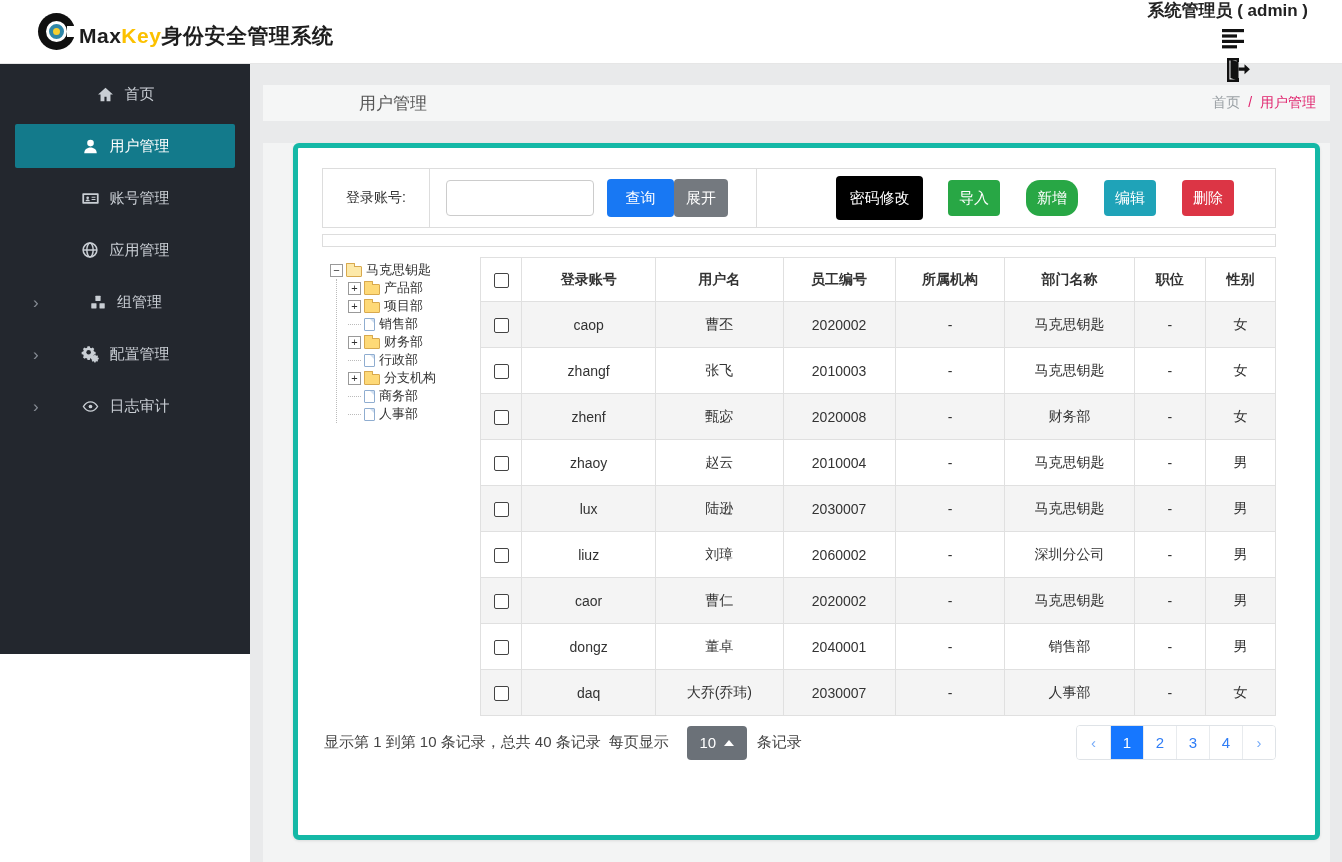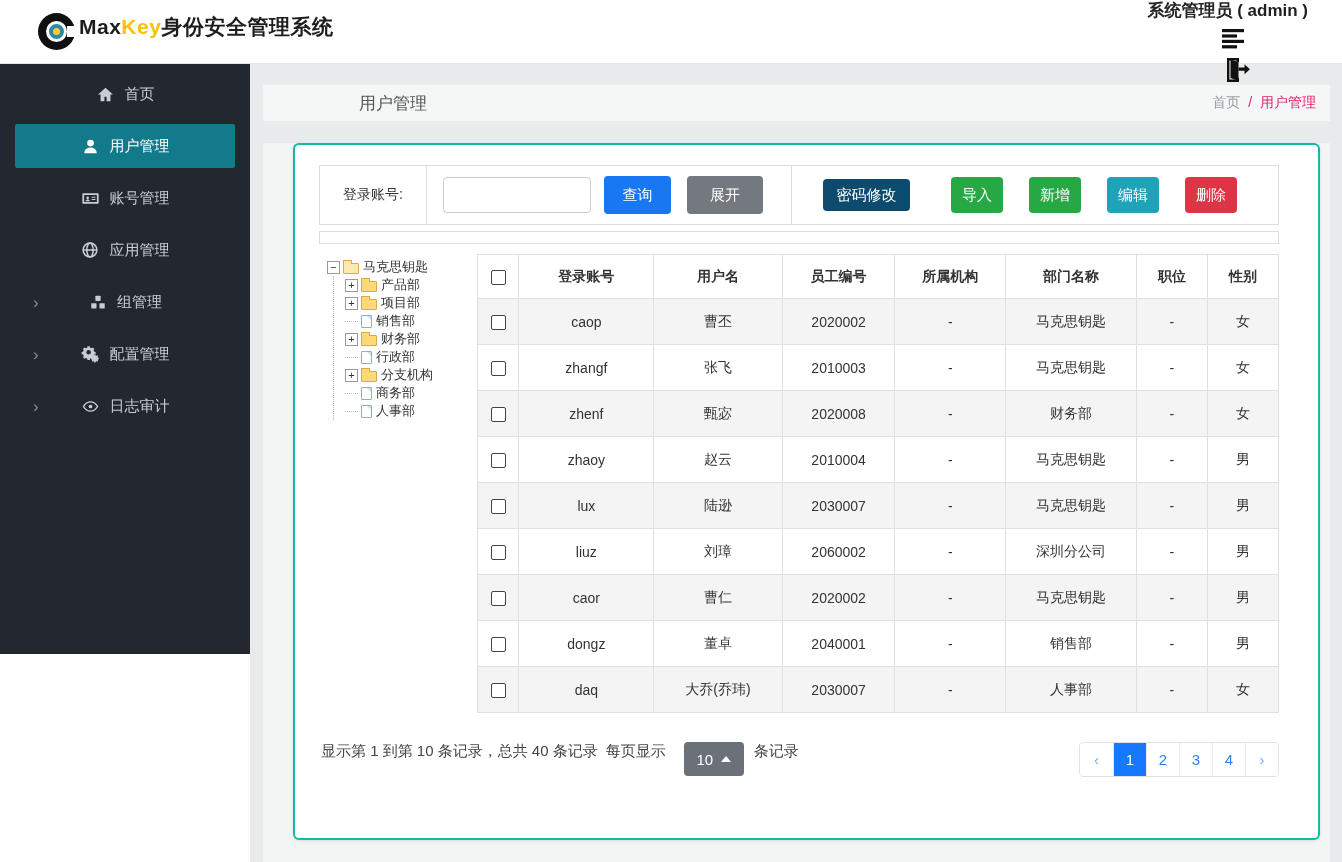--- a/index.html
+++ b/index.html
@@ -3,21 +3,21 @@
 <meta charset="utf-8">
 <style>
   * { margin:0; padding:0; box-sizing:border-box; }
   html,body { width:1342px; height:862px; overflow:hidden;
     font-family:"Liberation Sans","DejaVu Sans",sans-serif; }
   body { background:#e9eaeb; }
 
   
   .topbar { height:64px; background:#fff; border-bottom:1px solid #e6e6e6;
     display:flex; align-items:center; padding:0 20px 0 38px; }
-  .brand { display:flex; align-items:flex-start; }
+  .brand { display:flex; align-items:flex-end; }
   .logo { position:relative; width:37px; height:37px; margin-right:4px; }
   .logo .c-ring { position:absolute; inset:0; background:#101010; border-radius:50%; }
   .logo .c-notch { position:absolute; right:-3px; top:13px; width:11px; height:11px; background:#fff; }
   .logo .mid { position:absolute; left:8px; top:8px; width:21px; height:21px; background:#fff; border-radius:50%; }
   .logo .ring { position:absolute; left:11px; top:11px; width:15px; height:15px; border:4px solid #2f87a8;
     background:#f6cf2f; border-radius:50%; }
   .brand-text { font-size:21px; font-weight:bold; color:#1d1d1d; letter-spacing:.5px; }
   .brand-text .key { color:#fcc100; }
   .top-right { margin-left:auto; display:flex; align-items:center;flex-direction:column; }
   .welcome { font-size:16px; color:#333; margin-right:12px; }
@@ -39,38 +39,38 @@
   .main { flex:1; display:flex; flex-direction:column; }
   .crumb-bar { margin:21px 12px 0 13px; height:37px; background:#f5f6f6;
     display:flex; align-items:center; font-size:16px; }
   .crumb-title { padding-left:96px; color:#555; font-size:17px; }
   .crumb-links { margin-left:auto; padding-right:14px; font-size:14px; }
   .crumb-home { color:#9aa0a4; text-decoration:none; cursor:pointer; }
   .crumb-sep { color:#e0246e; margin:0 4px; }
   .crumb-cur { color:#e0246e; }
 
   .well { flex:1; margin:22px 12px 0 13px; background:#f3f4f4; padding:0 10px 22px 30px; }
-  .card { background:#fff; border:2px solid #14b8a6; border-radius:6px;
+  .card { background:#fff; border:5px solid #14b8a6; border-radius:6px;
     box-shadow:0 1px 3px rgba(0,0,0,.10); height:697px; padding:20px 39px 18px 24px; }
 
   
   .toolbar { border:1px solid #ddd; height:60px; display:flex; align-items:center; background:#fff; }
   .tb-label { width:107px; height:100%; border-right:1px solid #ddd; display:flex;
     align-items:center; justify-content:center; font-size:14px; color:#333; }
   .tb-input { margin-left:16px; width:148px; height:36px; border:1px solid #ccc; border-radius:4px;
     padding:0 8px; font-size:14px; outline:none; }
   .btn { border:none; border-radius:4px; color:#fff; font-size:15px; cursor:pointer;
     font-family:inherit; }
   .btn-query { margin-left:13px; width:67px; height:38px; background:#1878f3; }
-  .btn-expand { margin-left:16px; width:76px; height:38px; background:#74797f; }
+  .btn-expand { margin-left:0; width:54px; height:38px; background:#74797f; }
   .tb-div { margin-left:28px; width:1px; height:100%; background:#ddd; }
   .tb-actions { margin-left:auto; display:flex; align-items:center; padding-right:41px; }
-  .btn-pwd { width:87px; height:32px; background:#0c4a6e; }
-  .btn-import { width:52px; height:36px; background:#28a745; margin-left:41px; }
-  .btn-add { width:52px; height:36px; background:#28a745; margin-left:26px; }
+  .btn-pwd { width:87px; height:44px; background:#000000; }
+  .btn-import { width:52px; height:36px; background:#28a745; margin-left:25px; }
+  .btn-add { width:52px; height:36px; background:#28a745; margin-left:26px;border-radius:14px; }
   .btn-edit { width:52px; height:36px; background:#1fa3b8; margin-left:26px; }
   .btn-del { width:52px; height:36px; background:#dc3545; margin-left:26px; }
   .thin-box { margin-top:6px; height:13px; border:1px solid #ddd; background:#fff; }
 
   
   .content-row { display:flex; margin-top:10px; }
   .tree { width:150px; flex:none; margin-left:8px; padding-top:4px; font-size:13px; color:#333; }
   .tree-row { display:flex; align-items:center; height:18px; white-space:nowrap; }
   .expander { width:13px; height:13px; border:1px solid #999; background:#fff; flex:none;
     font-size:11px; line-height:10px; text-align:center; color:#333; cursor:pointer; margin-right:3px; }
@@ -100,21 +100,21 @@
   .col-name { width:131px; }
   .col-emp { width:114px; }
   .col-org { width:113px; }
   .col-dept { width:133px; }
   .col-job { width:73px; }
   .col-gender { width:72px; }
   .cbx { display:inline-block; width:15px; height:15px; border:1.6px solid #444; border-radius:2px;
     background:#fff; vertical-align:middle; cursor:pointer; }
 
   
-  .pager-row { display:flex; margin-top:29px; padding-left:2px; font-size:15px; color:#444; }
+  .pager-row { display:flex; align-items:center; margin-top:9px; padding-left:2px; font-size:15px; color:#444; }
   .pg-text { margin-right:8px; }
   .pg-size { margin:0 10px; width:60px; height:34px; background:#6b7178; border-radius:4px; color:#fff;
     display:inline-flex; align-items:center; justify-content:center; cursor:pointer; font-size:15px; }
   .pg-size .caret-up { width:0; height:0; border-left:5px solid transparent; border-right:5px solid transparent;
     border-bottom:6px solid #fff; margin-left:8px; }
   .pager { margin-left:auto; display:flex; border:1px solid #dfe3e7; border-radius:4px; overflow:hidden; }
   .pg-item { width:33px; height:33px; display:flex; align-items:center; justify-content:center;
     background:#fff; color:#2f7df6; font-size:15px; cursor:pointer; border-left:1px solid #e8ebee; }
   .pg-item:first-child { border-left:none; }
   .pg-item.arrow { color:#74aaf9; }

